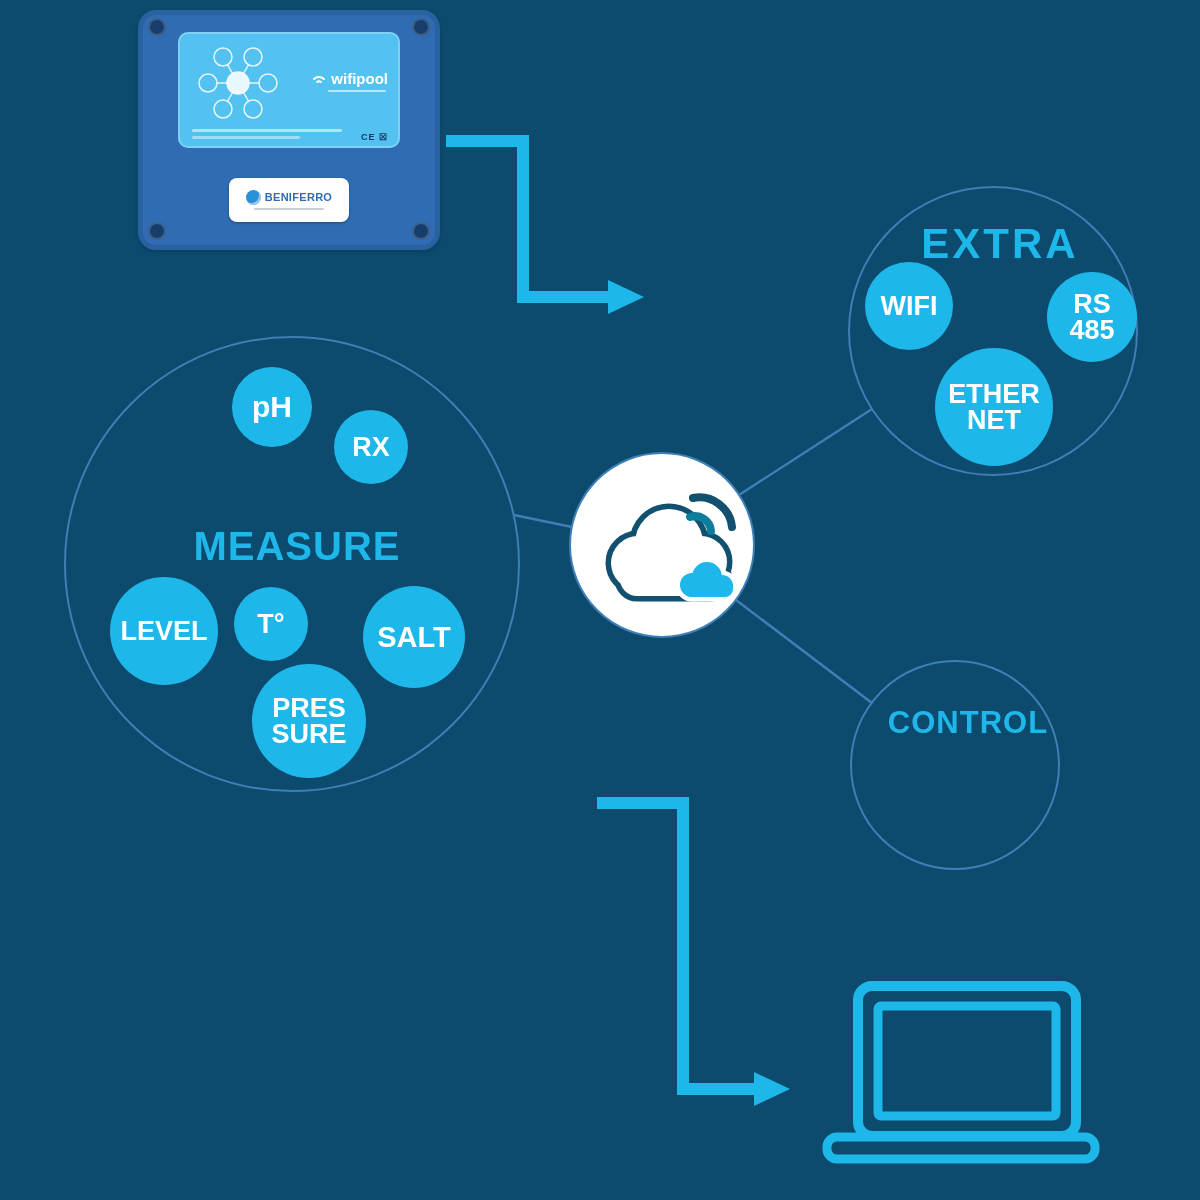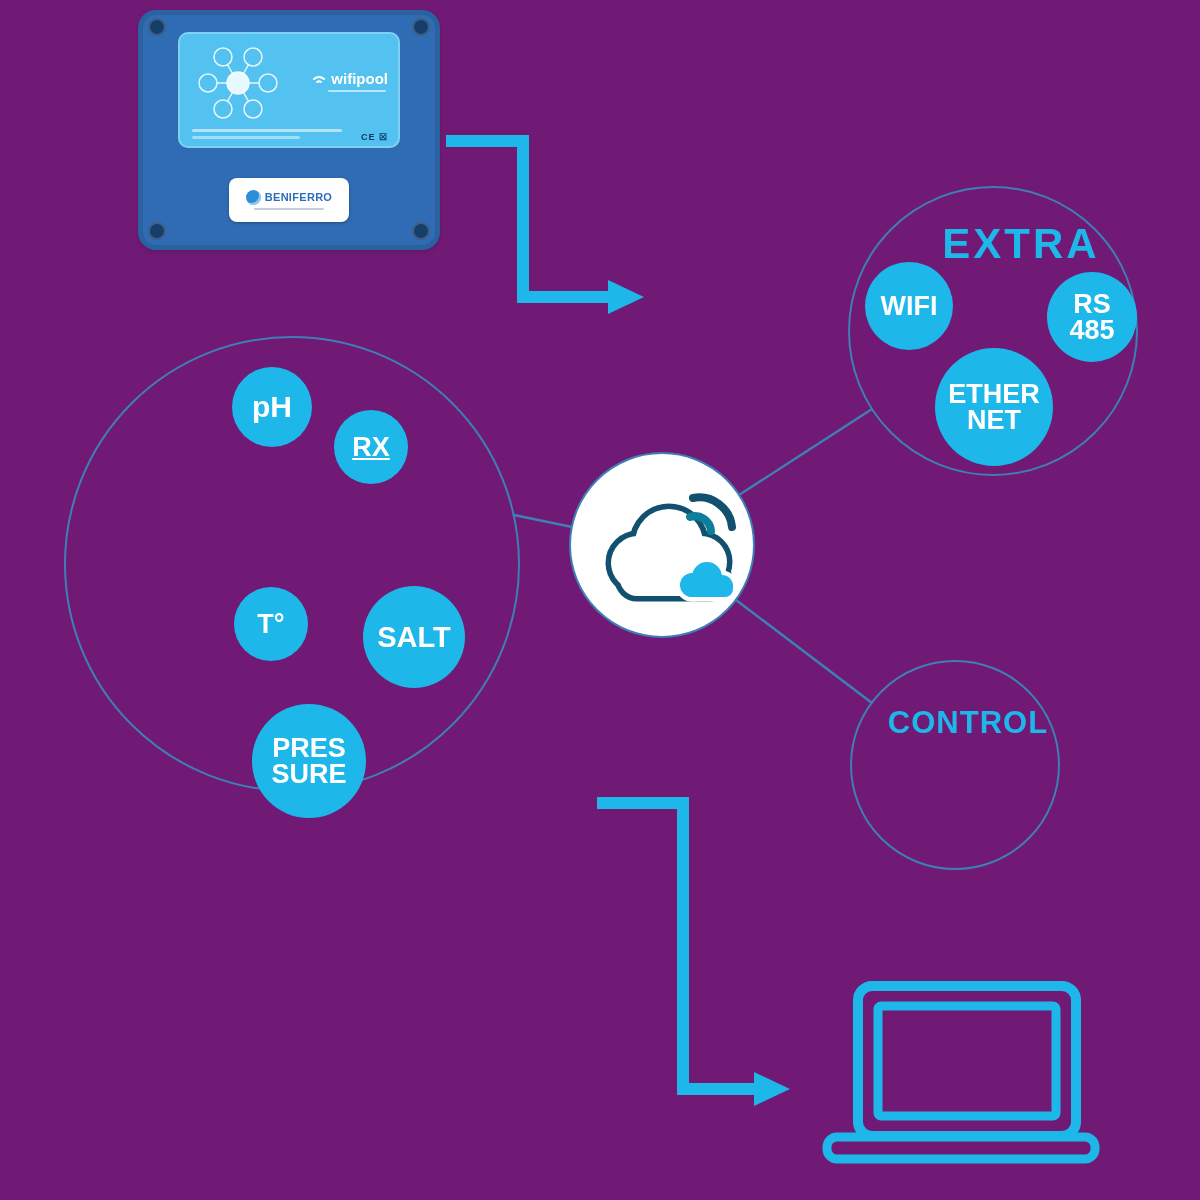--- a/index.html
+++ b/index.html
@@ -1,17 +1,17 @@
 <!DOCTYPE html>
 <html><head>
 <meta charset="utf-8">
 <style>
   html,body{margin:0;padding:0;background:#ffffff;}
   .canvas{
-    position:relative;width:1200px;height:1200px;overflow:hidden;background:#701a75;
+    position:relative;width:1200px;height:1200px;overflow:hidden;background:#0c4a6e;
     font-family:"Liberation Sans",sans-serif;
   }
   .layer{position:absolute;left:0;top:0;}
 
   
   .bubble{
     position:absolute;transform:translate(-50%,-50%);
     background:#1db7ea;border-radius:50%;
     display:flex;align-items:center;justify-content:center;
     color:#ffffff;font-weight:bold;text-align:center;
@@ -167,28 +167,30 @@
 
     <div class="badge">
       <div class="badge-row">
         <span class="badge-ico"></span>
         <span class="badge-text">BENIFERRO</span>
       </div>
       <div class="badge-tagline"></div>
     </div>
   </div>
 
+  <div class="gtitle" style="left:297px;top:546px;font-size:40px;letter-spacing:1px;">MEASURE</div>
   <div class="bubble" style="left:272px;top:407px;width:80px;height:80px;font-size:30px;">pH</div>
-  <div class="bubble" style="left:371px;top:447px;width:74px;height:74px;font-size:27px;text-decoration:underline;">RX</div>
+  <div class="bubble" style="left:371px;top:447px;width:74px;height:74px;font-size:27px;">RX</div>
+  <div class="bubble" style="left:164px;top:631px;width:108px;height:108px;font-size:27px;">LEVEL</div>
   <div class="bubble" style="left:271px;top:624px;width:74px;height:74px;font-size:27px;">T°</div>
   <div class="bubble" style="left:414px;top:637px;width:102px;height:102px;font-size:29px;">SALT</div>
-  <div class="bubble" style="left:309px;top:761px;width:114px;height:114px;font-size:27px;">PRES
+  <div class="bubble" style="left:309px;top:721px;width:114px;height:114px;font-size:27px;">PRES
 SURE</div>
 
-  <div class="gtitle" style="left:1000px;top:244px;font-size:42px;letter-spacing:3px;margin-left:21px;">EXTRA</div>
+  <div class="gtitle" style="left:1000px;top:244px;font-size:42px;letter-spacing:3px;">EXTRA</div>
   <div class="bubble" style="left:909px;top:306px;width:88px;height:88px;font-size:27px;">WIFI</div>
   <div class="bubble" style="left:1092px;top:317px;width:90px;height:90px;font-size:27px;">RS
 485</div>
   <div class="bubble" style="left:994px;top:407px;width:118px;height:118px;font-size:27px;">ETHER
 NET</div>
 
   <div class="gtitle" style="left:958px;top:723px;font-size:31px;letter-spacing:1px;margin-left:10px;">CONTROL</div>
 
 </div>
 

